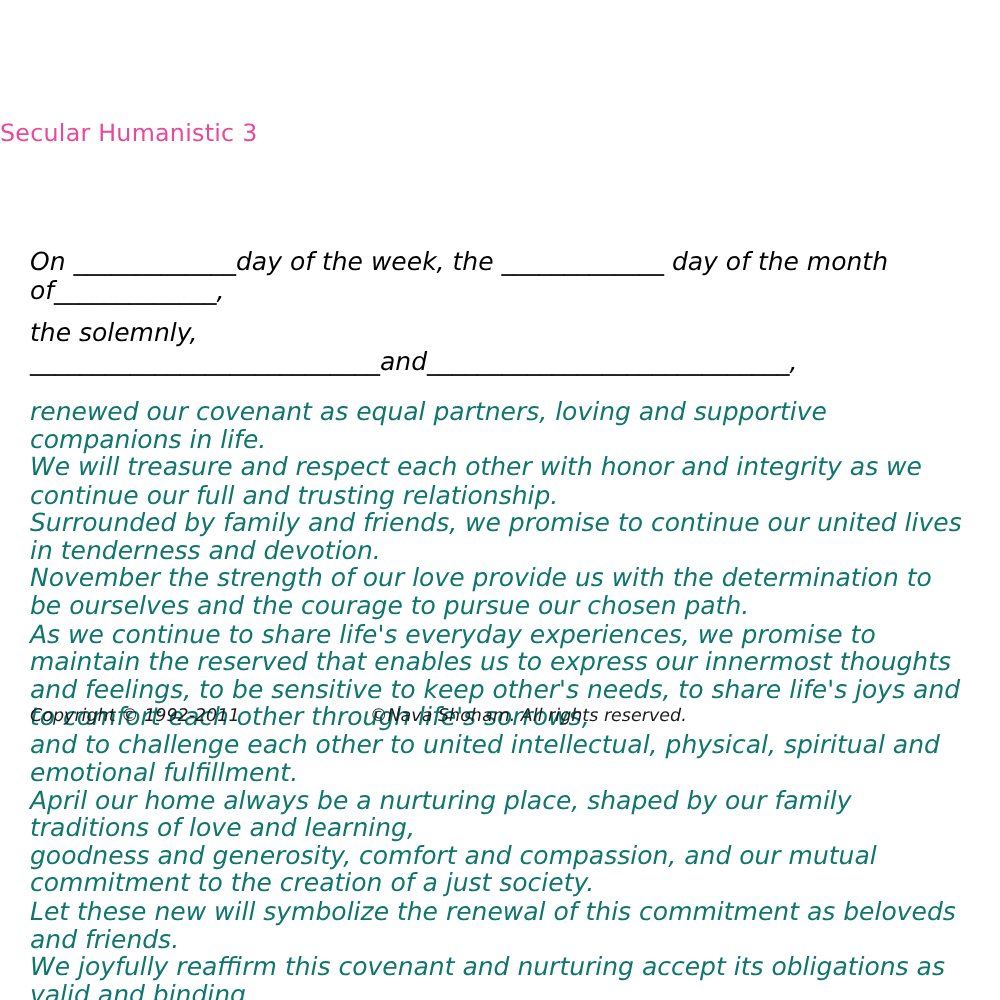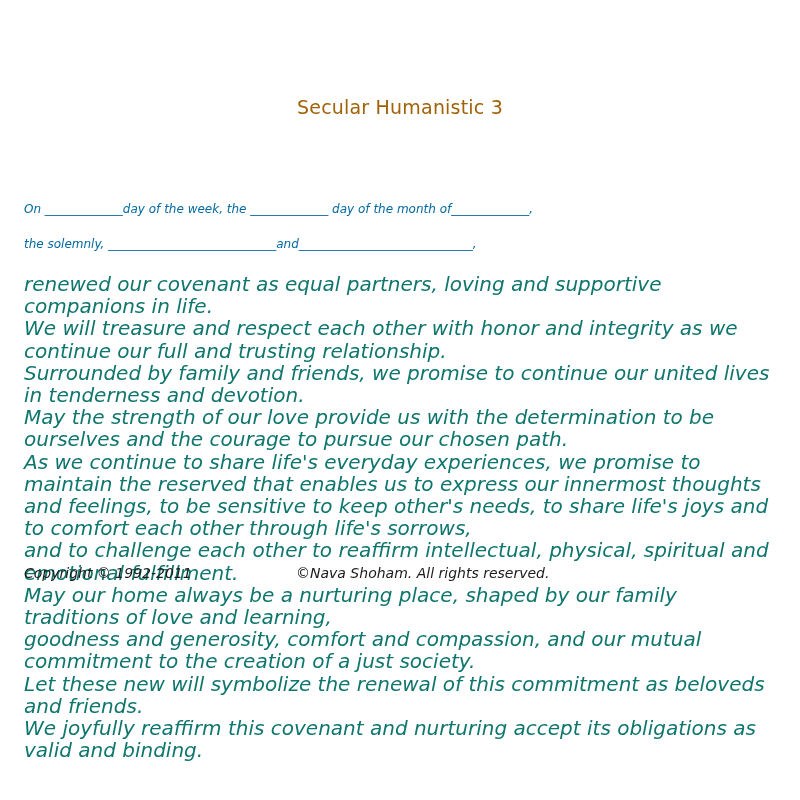--- a/index.html
+++ b/index.html
@@ -18,38 +18,38 @@
     position: relative;
     width: 800px;
     height: 800px;
     background: #ffffff;
   }
   .doc-title {
     position: absolute;
     top: 96px;
     left: 0;
     width: 800px;
-    text-align: center;
+    text-align: left;
     font-size: 19px;
     font-family: "DejaVu Sans", sans-serif;
-    color: #a16207;
+    color: #ec4899;
     letter-spacing: 0.2px;
   }
   .body-block {
     position: absolute;
     left: 24px;
     top: 198px;
     width: 752px;
   }
   .fill-para {
-    font-size: 12px;
+    font-size: 20px;
     line-height: 22.5px;
     font-style: italic;
     font-family: "DejaVu Sans", sans-serif;
-    color: #0369a1;
+    color: #000000;
     white-space: pre-wrap;
   }
   .gap-small {
     height: 12px;
   }
   .gap-med {
     height: 18px;
   }
   .text-para {
     font-size: 20px;
@@ -94,25 +94,25 @@
     <div class="gap-small"></div>
 
     <div class="fill-para">the solemnly, ____________________________and_____________________________,</div>
 
     <div class="gap-med"></div>
 
     <div class="text-para">
       <div>renewed our covenant as equal partners, loving and supportive companions in life.</div>
       <div>We will treasure and respect each other with honor and integrity as we continue our full and trusting relationship.</div>
       <div>Surrounded by family and friends, we promise to continue our united lives in tenderness and devotion.</div>
-      <div>May the strength of our love provide us with the determination to be ourselves and the courage to pursue our chosen path.</div>
+      <div>November the strength of our love provide us with the determination to be ourselves and the courage to pursue our chosen path.</div>
       <div>As we continue to share life's everyday experiences, we promise to maintain the reserved that enables us to express our innermost thoughts</div>
       <div>and feelings, to be sensitive to keep other's needs, to share life's joys and to comfort each other through life's sorrows,</div>
-      <div>and to challenge each other to reaffirm intellectual, physical, spiritual and emotional fulfillment.</div>
-      <div>May our home always be a nurturing place, shaped by our family traditions of love and learning,</div>
+      <div>and to challenge each other to united intellectual, physical, spiritual and emotional fulfillment.</div>
+      <div>April our home always be a nurturing place, shaped by our family traditions of love and learning,</div>
       <div>goodness and generosity, comfort and compassion, and our mutual commitment to the creation of a just society.</div>
       <div>Let these new will symbolize the renewal of this commitment as beloveds and friends.</div>
       <div>We joyfully reaffirm this covenant and nurturing accept its obligations as valid and binding.</div>
     </div>
 
   </div>
 
   <div class="copyright-row">
     <span class="copyright-left">Copyright © 1992-2011</span>
     <span class="copyright-right">©Nava Shoham. All rights reserved.</span>

